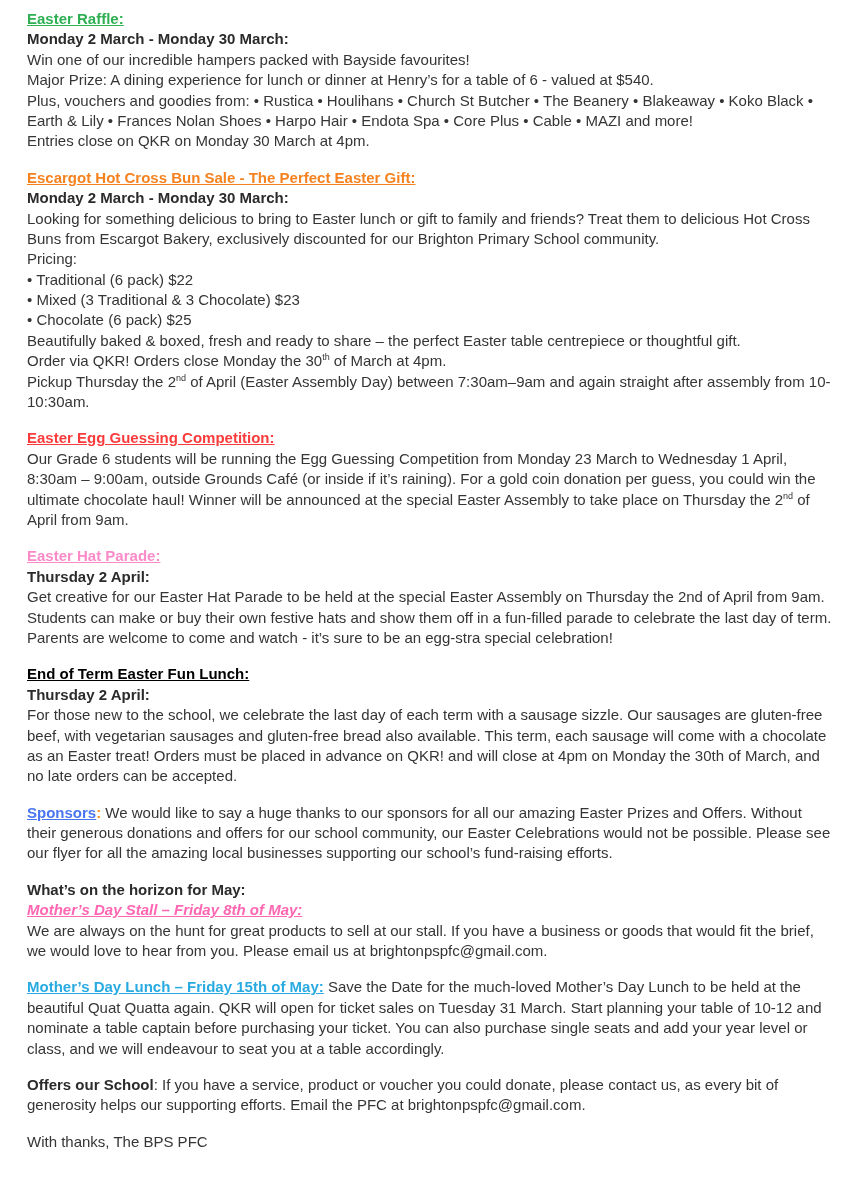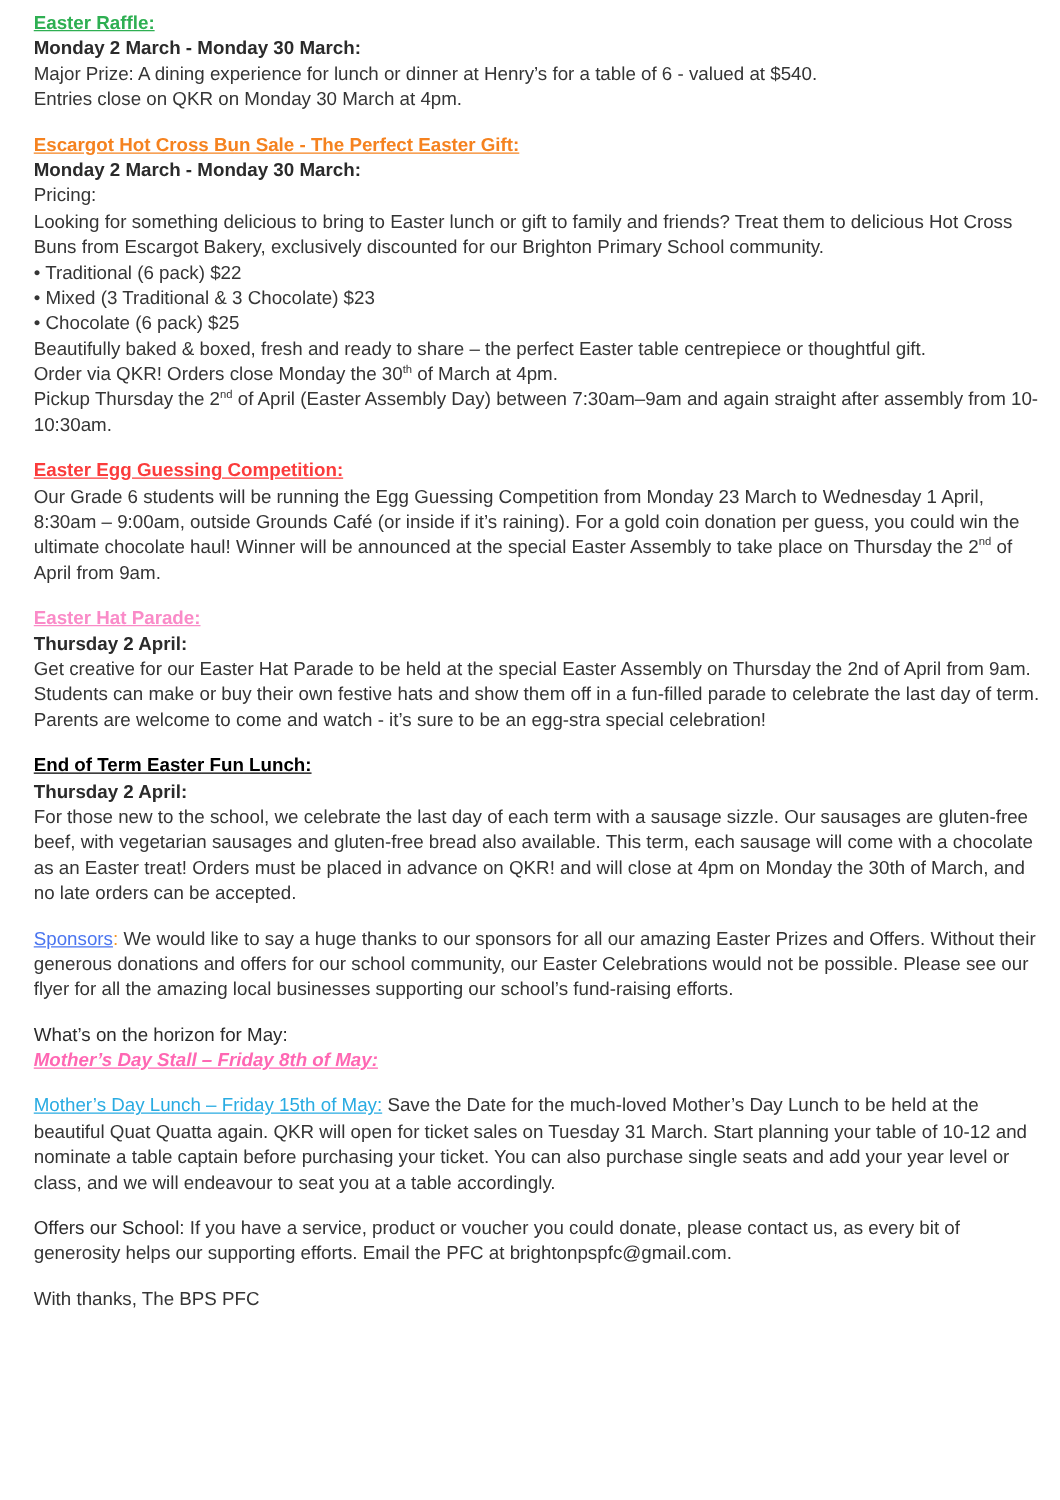--- a/index.html
+++ b/index.html
@@ -8,41 +8,43 @@
     width: 848px; min-height: 1200px; box-sizing: border-box;
     padding: 9px 14px 10px 14px;
     font-size: 15px; line-height: 1.36;
     background: #ffffff;
   }
   .sec { margin: 0 0 16px 13px; }
   .sec:last-child { margin-bottom: 0; }
   .ln { margin: 0; }
   .hd { font-weight: 700; text-decoration: underline; }
   .sub { font-weight: 700; color: #2b2b2b; }
-  .b { font-weight: 400; color: #2b2b2b; }
+  .b { font-weight: 700; color: #2b2b2b; }
   .u { text-decoration: underline; }
   sup.ss { font-size: 0.6em; vertical-align: super; line-height: 0; }
 </style>
 </head>
 <body>
 
 <div class="page">
 
   <div class="sec">
     <div class="ln hd" style="color: rgb(46, 175, 82);">Easter Raffle:</div>
     <div class="ln sub">Monday 2 March - Monday 30 March:</div>
+    <div class="ln">Win one of our incredible hampers packed with Bayside favourites!</div>
     <div class="ln">Major Prize: A dining experience for lunch or dinner at Henry’s for a table of 6 - valued at $540.</div>
+    <div class="ln">Plus, vouchers and goodies from: • Rustica • Houlihans • Church St Butcher • The Beanery • Blakeaway • Koko Black • Earth &amp; Lily • Frances Nolan Shoes • Harpo Hair • Endota Spa • Core Plus • Cable • MAZI and more!</div>
     <div class="ln">Entries close on QKR on Monday 30 March at 4pm.</div>
   </div>
 
   <div class="sec">
     <div class="ln hd" style="color: rgb(245, 130, 31);">Escargot Hot Cross Bun Sale - The Perfect Easter Gift:</div>
     <div class="ln sub">Monday 2 March - Monday 30 March:</div>
+    <div class="ln">Looking for something delicious to bring to Easter lunch or gift to family and friends? Treat them to delicious Hot Cross Buns from Escargot Bakery, exclusively discounted for our Brighton Primary School community.</div>
     <div class="ln">Pricing:</div>
-    <div class="ln">Looking for something delicious to bring to Easter lunch or gift to family and friends? Treat them to delicious Hot Cross Buns from Escargot Bakery, exclusively discounted for our Brighton Primary School community.</div>
     <div class="ln"> • Traditional (6 pack) $22</div>
     <div class="ln"> • Mixed (3 Traditional &amp; 3 Chocolate) $23</div>
     <div class="ln"> • Chocolate (6 pack) $25</div>
     <div class="ln">Beautifully baked &amp; boxed, fresh and ready to share – the perfect Easter table centrepiece or thoughtful gift.</div>
     <div class="ln"><span>Order via QKR! Orders close Monday the 30</span><sup class="ss">th</sup><span> of March at 4pm.</span></div>
     <div class="ln"><span> Pickup Thursday the 2</span><sup class="ss">nd</sup><span> of April (Easter Assembly Day) between 7:30am–9am and again straight after assembly from 10-10:30am.</span></div>
   </div>
 
   <div class="sec">
     <div class="ln hd" style="color: rgb(251, 59, 59);">Easter Egg Guessing Competition:</div>
@@ -61,20 +63,21 @@
     <div class="ln">For those new to the school, we celebrate the last day of each term with a sausage sizzle. Our sausages are gluten-free beef, with vegetarian sausages and gluten-free bread also available. This term, each sausage will come with a chocolate as an Easter treat! Orders must be placed in advance on QKR! and will close at 4pm on Monday the 30th of March, and no late orders can be accepted.</div>
   </div>
 
   <div class="sec">
     <div class="ln"><span class="b u" style="color: rgb(74, 117, 240);">Sponsors</span><span class="b" style="color: rgb(247, 148, 29);">:</span><span> We would like to say a huge thanks to our sponsors for all our amazing Easter Prizes and Offers. Without their generous donations and offers for our school community, our Easter Celebrations would not be possible. Please see our flyer for all the amazing local businesses supporting our school’s fund-raising efforts.</span></div>
   </div>
 
   <div class="sec">
     <div class="ln b">What’s on the horizon for May:</div>
     <div class="ln hd" style="color: rgb(255, 103, 179); font-style: italic;">Mother’s Day Stall – Friday 8th of May:</div>
+    <div class="ln">We are always on the hunt for great products to sell at our stall. If you have a business or goods that would fit the brief, we would love to hear from you. Please email us at brightonpspfc@gmail.com.</div>
   </div>
 
   <div class="sec">
     <div class="ln"><span class="b u" style="color: rgb(41, 171, 226);">Mother’s Day Lunch – Friday 15th of May:</span><span> Save the Date for the much-loved Mother’s Day Lunch to be held at the beautiful Quat Quatta again. QKR will open for ticket sales on Tuesday 31 March. Start planning your table of 10-12 and nominate a table captain before purchasing your ticket. You can also purchase single seats and add your year level or class, and we will endeavour to seat you at a table accordingly.</span></div>
   </div>
 
   <div class="sec">
     <div class="ln"><span class="b">Offers our School</span><span>: If you have a service, product or voucher you could donate, please contact us, as every bit of generosity helps our supporting efforts. Email the PFC at brightonpspfc@gmail.com.</span></div>
   </div>
 

